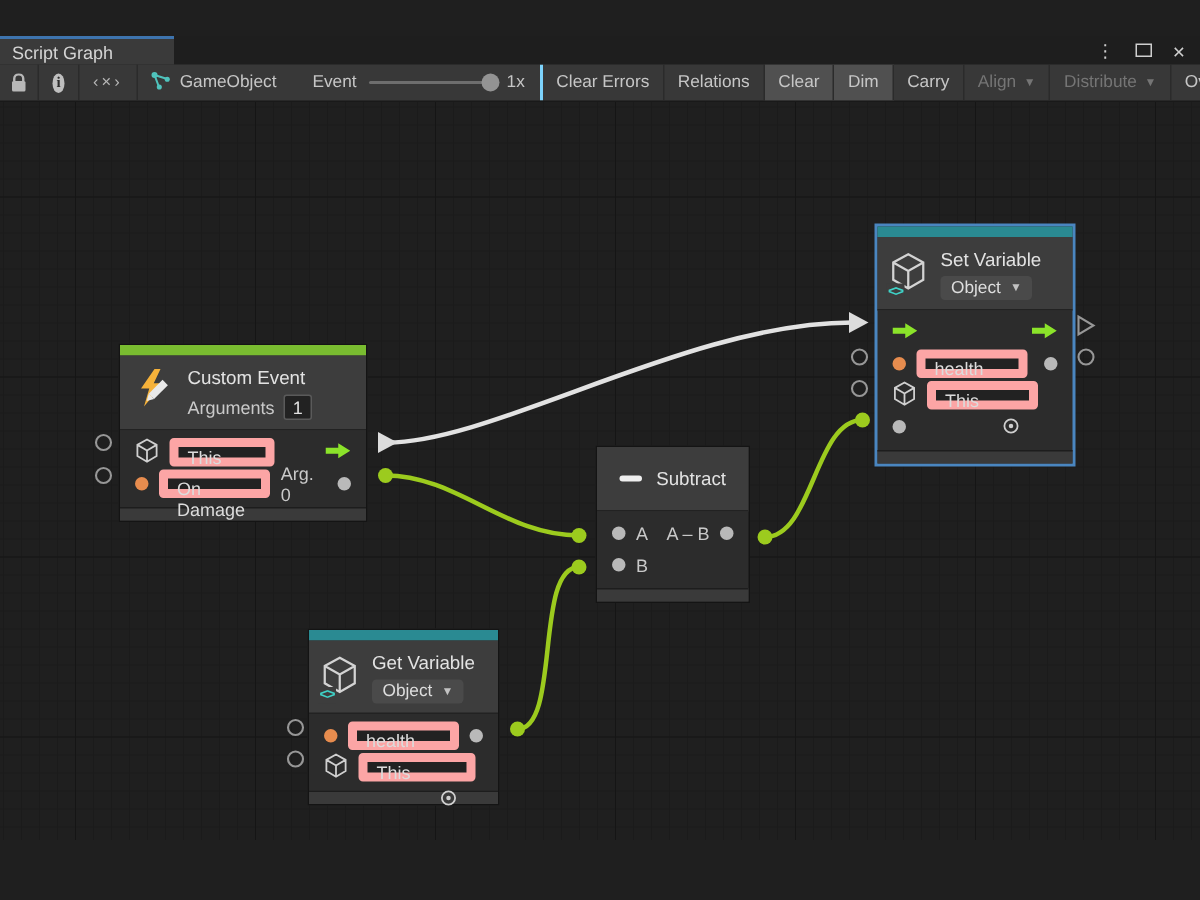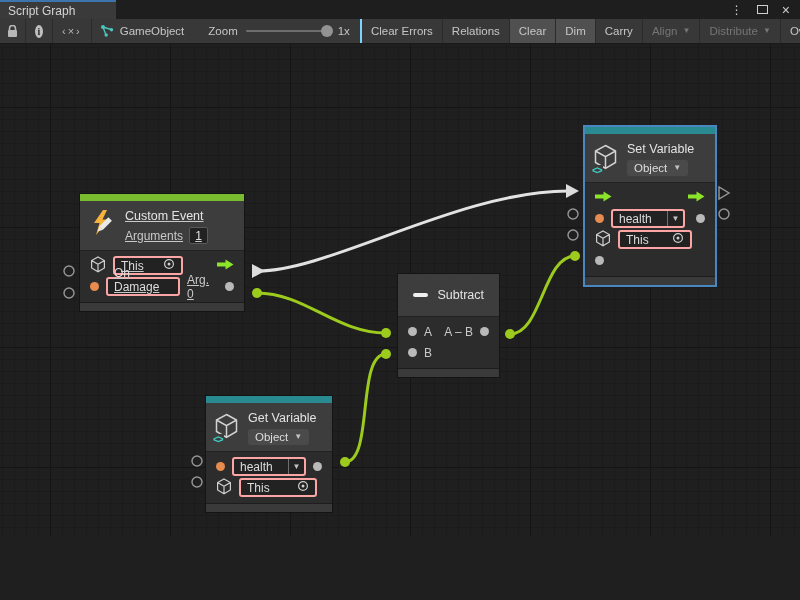--- a/index.html
+++ b/index.html
@@ -1,18 +1,18 @@
 <!DOCTYPE html>
 <html><head>
 <meta charset="utf-8">
 <style>
   * { box-sizing: border-box; margin: 0; padding: 0; }
   html,body { width:800px; height:600px; overflow:hidden; background:#1f1f1f;
     font-family:"Liberation Sans","DejaVu Sans",sans-serif; }
-  #app { position:relative; width:800px; height:536px; overflow:hidden; }
+  #app { position:relative; width:800px; height:536px; overflow:hidden;margin-top:24px; }
 
   
   .tabbar { position:absolute; top:0; left:0; width:800px; height:19px; background:#1e1e1e;
     display:flex; align-items:stretch; }
   .tab { width:116px; background:#3a3a3a; border-top:2px solid #3e74ae;
     display:flex; align-items:center; padding-left:8px; font-size:12px; color:#d4d4d4; }
   .winctrls { margin-left:auto; display:flex; align-items:center; gap:14px; padding-right:10px; color:#cfcfcf; }
   .kebab { font-size:12px; line-height:1; }
   .maxbox { width:11px; height:9px; border:1.5px solid #cfcfcf; }
   .closex { font-size:14px; line-height:1; }
@@ -58,22 +58,22 @@
   .nheader { background:#3d3d3d; border-bottom:1px solid #222; display:flex; align-items:center;
     gap:9px; padding:6px 9px 6px 8px; }
   .ntitle { color:#e3e3e3; font-size:12.5px; line-height:1.45; }
   .nsub { display:flex; align-items:center; gap:6px; margin-top:2px; }
   .nbody { padding:4px 0 5px; }
   .prow { display:flex; align-items:center; height:21px; padding:0 10px; gap:7px; }
   .nfooter { height:9px; background:#3a3a3a; border-top:1px solid #1d1d1d; }
   .dot { width:9px; height:9px; border-radius:50%; flex:0 0 auto; }
   .dot.orange { background:#e78c4e; }
   .dot.gray { background:#b9b9b9; }
-  .field { background:#222; border:2px solid #fca5a5; border-radius:3px; height:19px;
-    display:flex; align-items:flex-end; padding:0 6px; color:#dcdcdc; gap:4px; }
+  .field { background:#222; border:6px solid #fca5a5; border-radius:3px; height:19px;
+    display:flex; align-items:flex-start; padding:0 6px; color:#dcdcdc; gap:4px;flex-direction:column; }
   .dd-caret-seg { margin-left:auto; align-self:stretch; display:flex; align-items:center;
     justify-content:center; width:16px; border-left:1px solid #6f6f6f; margin-right:-6px;
     color:#c2c2c2; font-size:8px; }
   .objdd { background:#4a4a4a; border-radius:3px; height:16px; display:flex; align-items:center;
     padding:0 7px; font-size:11.5px; color:#dedede; gap:5px;text-align:right; }
   .objdd .caret { margin-left:1px; color:#c2c2c2; }
   .argbox { background:#222; border:1px solid #5a5a5a; border-radius:2px; width:19px; height:17px;
     display:flex; align-items:center; justify-content:center; color:#e0e0e0; }
   .ml-auto { margin-left:auto; }
   .minus-icon { width:21px; height:4px; background:#efefef; border-radius:2px; }
@@ -118,21 +118,21 @@
         <svg width="14" height="13" viewBox="0 0 14 13">
             <path d="M3 3 L11 5.5 M3 3 L6 11" stroke="#4fc3bc" stroke-width="1.4" fill="none"></path>
             <circle cx="3" cy="3" r="2" fill="#4fc3bc"></circle>
             <circle cx="11.5" cy="5.8" r="1.7" fill="#4fc3bc"></circle>
             <circle cx="6.2" cy="11" r="1.7" fill="#4fc3bc"></circle>
           </svg>
       </span>
       <span>GameObject</span>
     </div>
     <div class="zoom-group">
-      <span>Zoom</span>
+      <span>Event</span>
       <span class="slider">
         <span class="slider-handle"></span>
       </span>
       <span>1x</span>
     </div>
     <div class="tbtn" style="border-left:2px solid #7dd3fc">
       <span>Clear Errors</span>
     </div>
     <div class="tbtn">
       <span>Relations</span>
@@ -182,21 +182,21 @@
       <circle cx="69" cy="227" r="5" fill="none" stroke="#979797" stroke-width="1.4"></circle>
       <circle cx="69" cy="249" r="5" fill="none" stroke="#979797" stroke-width="1.4"></circle>
       <circle cx="573" cy="170" r="5" fill="none" stroke="#979797" stroke-width="1.4"></circle>
       <circle cx="573" cy="191" r="5" fill="none" stroke="#979797" stroke-width="1.4"></circle>
       <polygon points="719,143 719,155 729,149" fill="none" stroke="#979797" stroke-width="1.4"></polygon>
       <circle cx="724" cy="170" r="5" fill="none" stroke="#979797" stroke-width="1.4"></circle>
       <circle cx="197" cy="417" r="5" fill="none" stroke="#979797" stroke-width="1.4"></circle>
       <circle cx="197" cy="438" r="5" fill="none" stroke="#979797" stroke-width="1.4"></circle>
     </svg>
 
-    <div class="node" style="left:79px; top:149px; width:166px;text-decoration:underline;">
+    <div class="node" style="left:79px; top:161px; width:166px;">
       <div class="colorbar" style="background:#79bc30"></div>
       <div class="nheader">
         <span class="hdr-icon">
           <svg width="28" height="30" viewBox="0 0 28 30">
             <path d="M15 1 L6 14 H11.5 L8 26 L21 10.5 H14.5 L19 1 Z" fill="#f6b23a"></path>
             <g transform="rotate(45 15 17)">
               <rect x="12.6" y="7" width="5" height="13" fill="#e9e9e9"></rect>
               <polygon points="12.6,20 17.6,20 15.1,24.5" fill="#e9e9e9"></polygon>
             </g>
           </svg>

